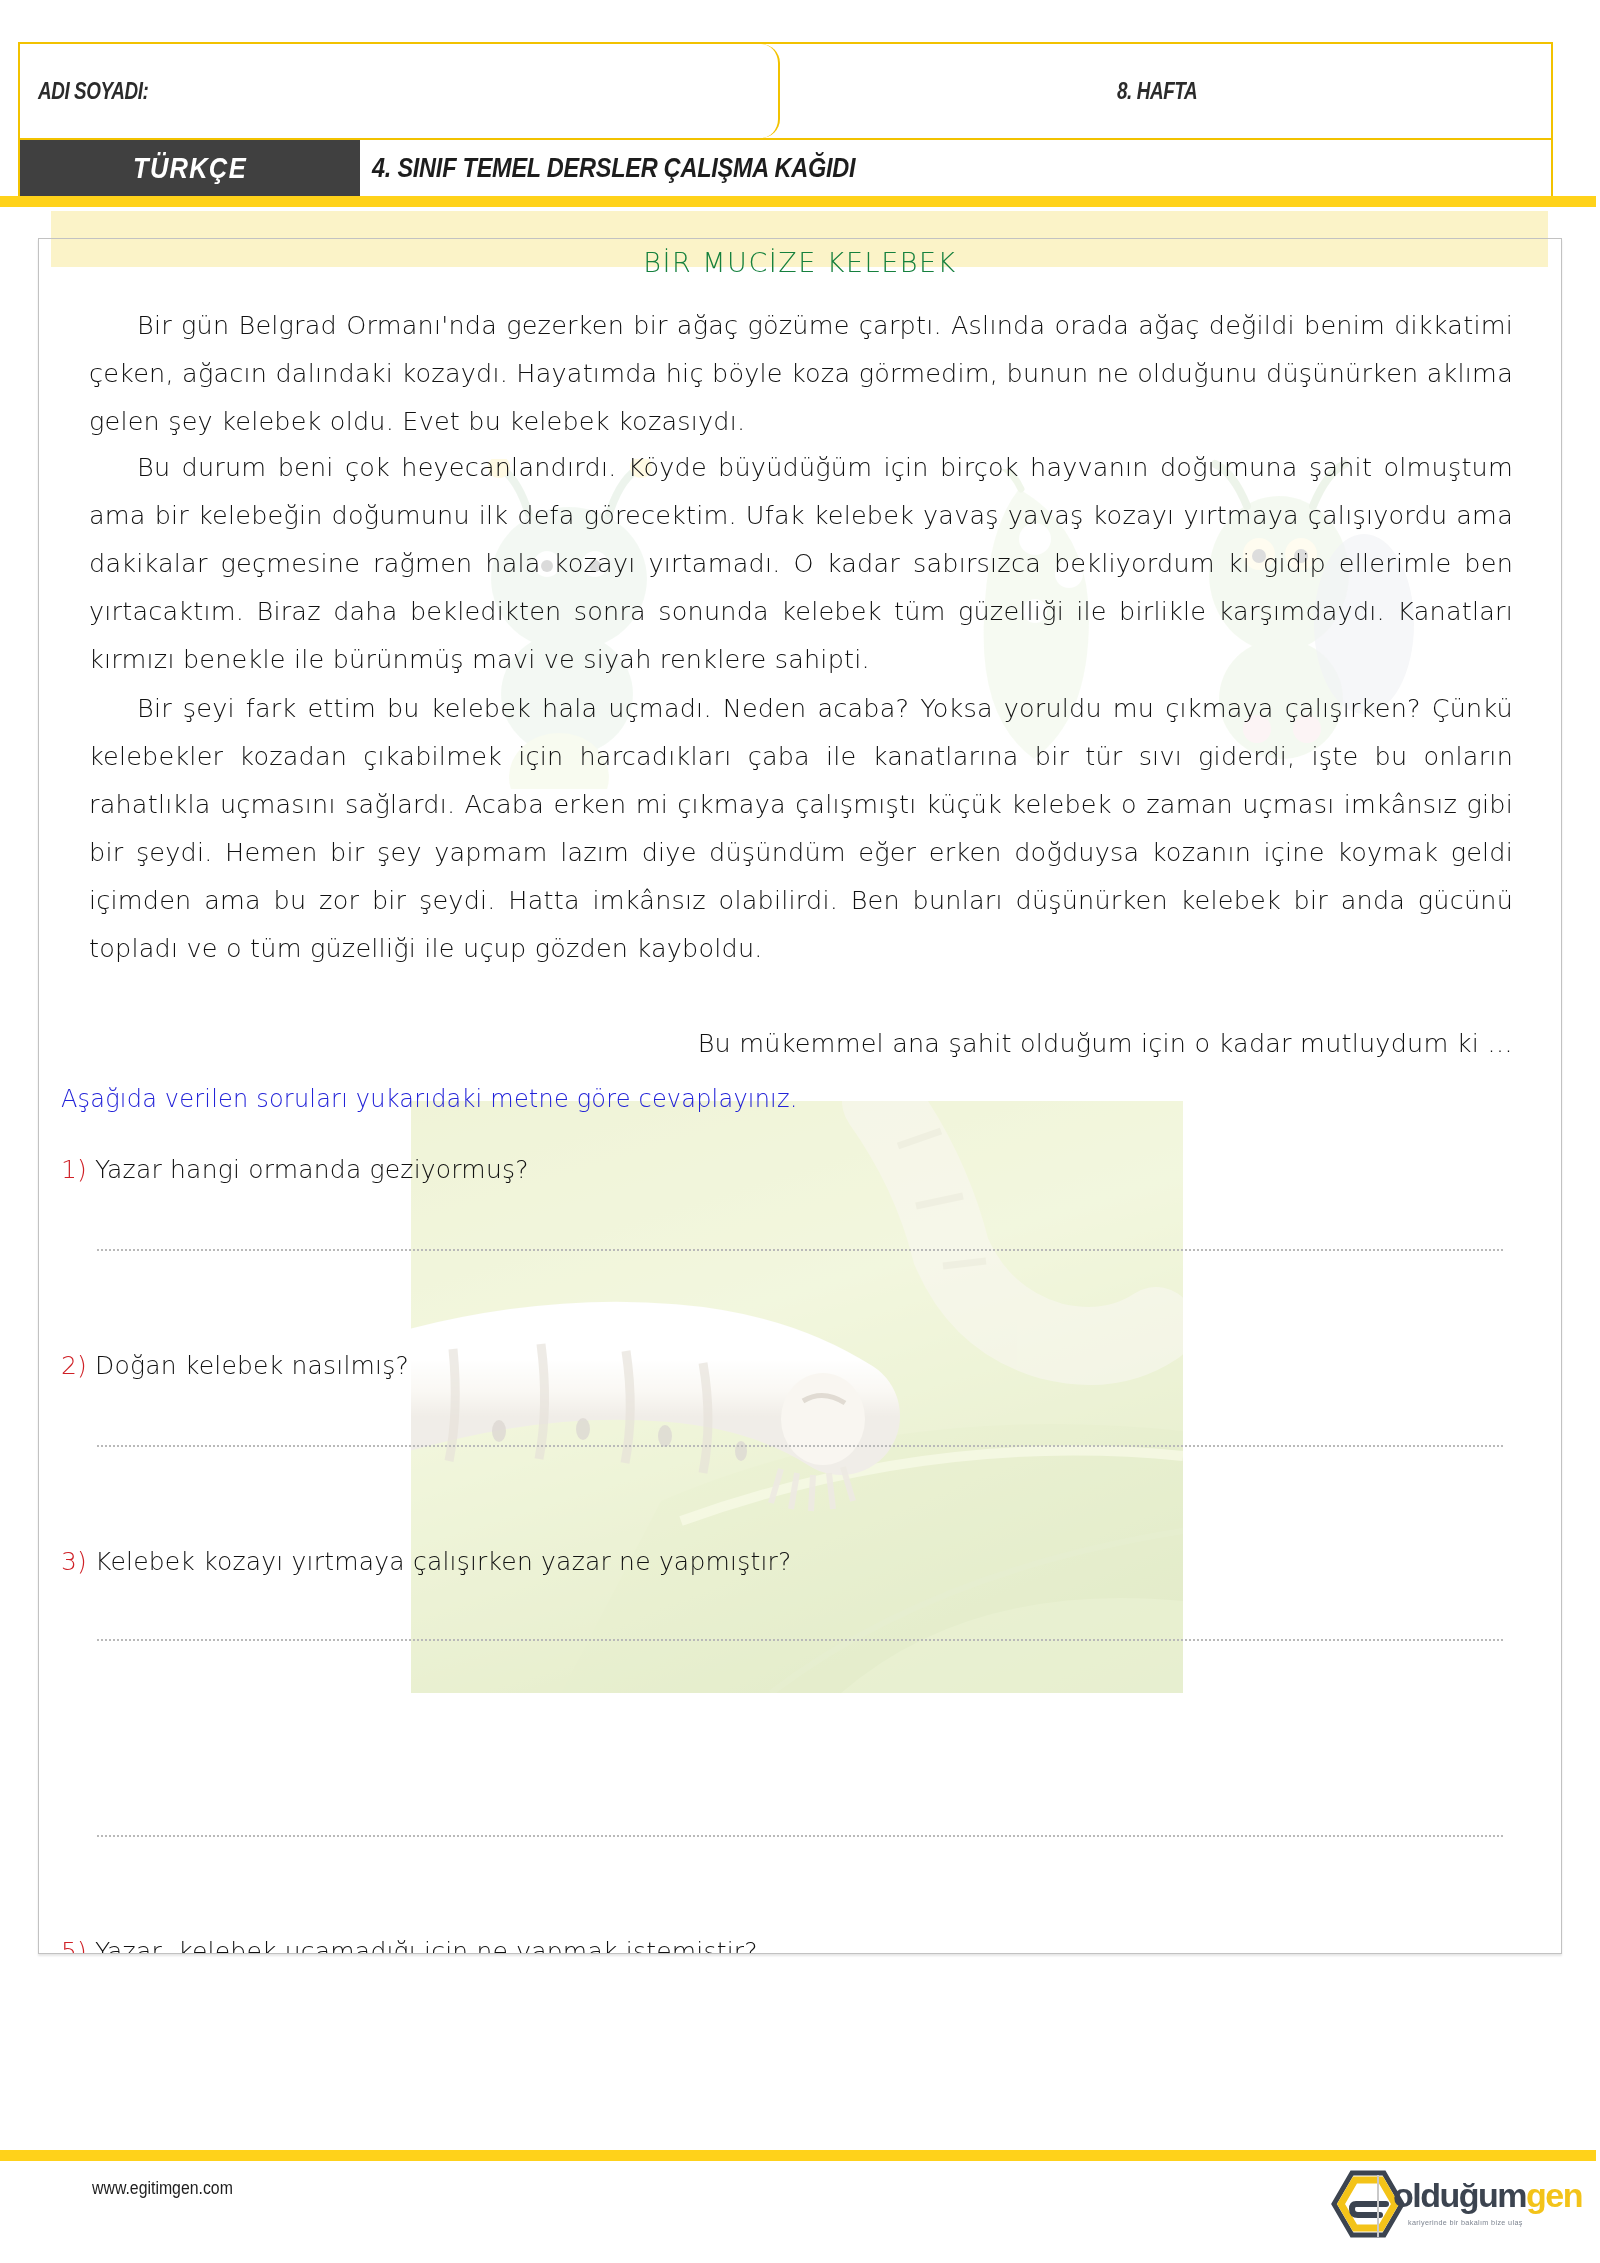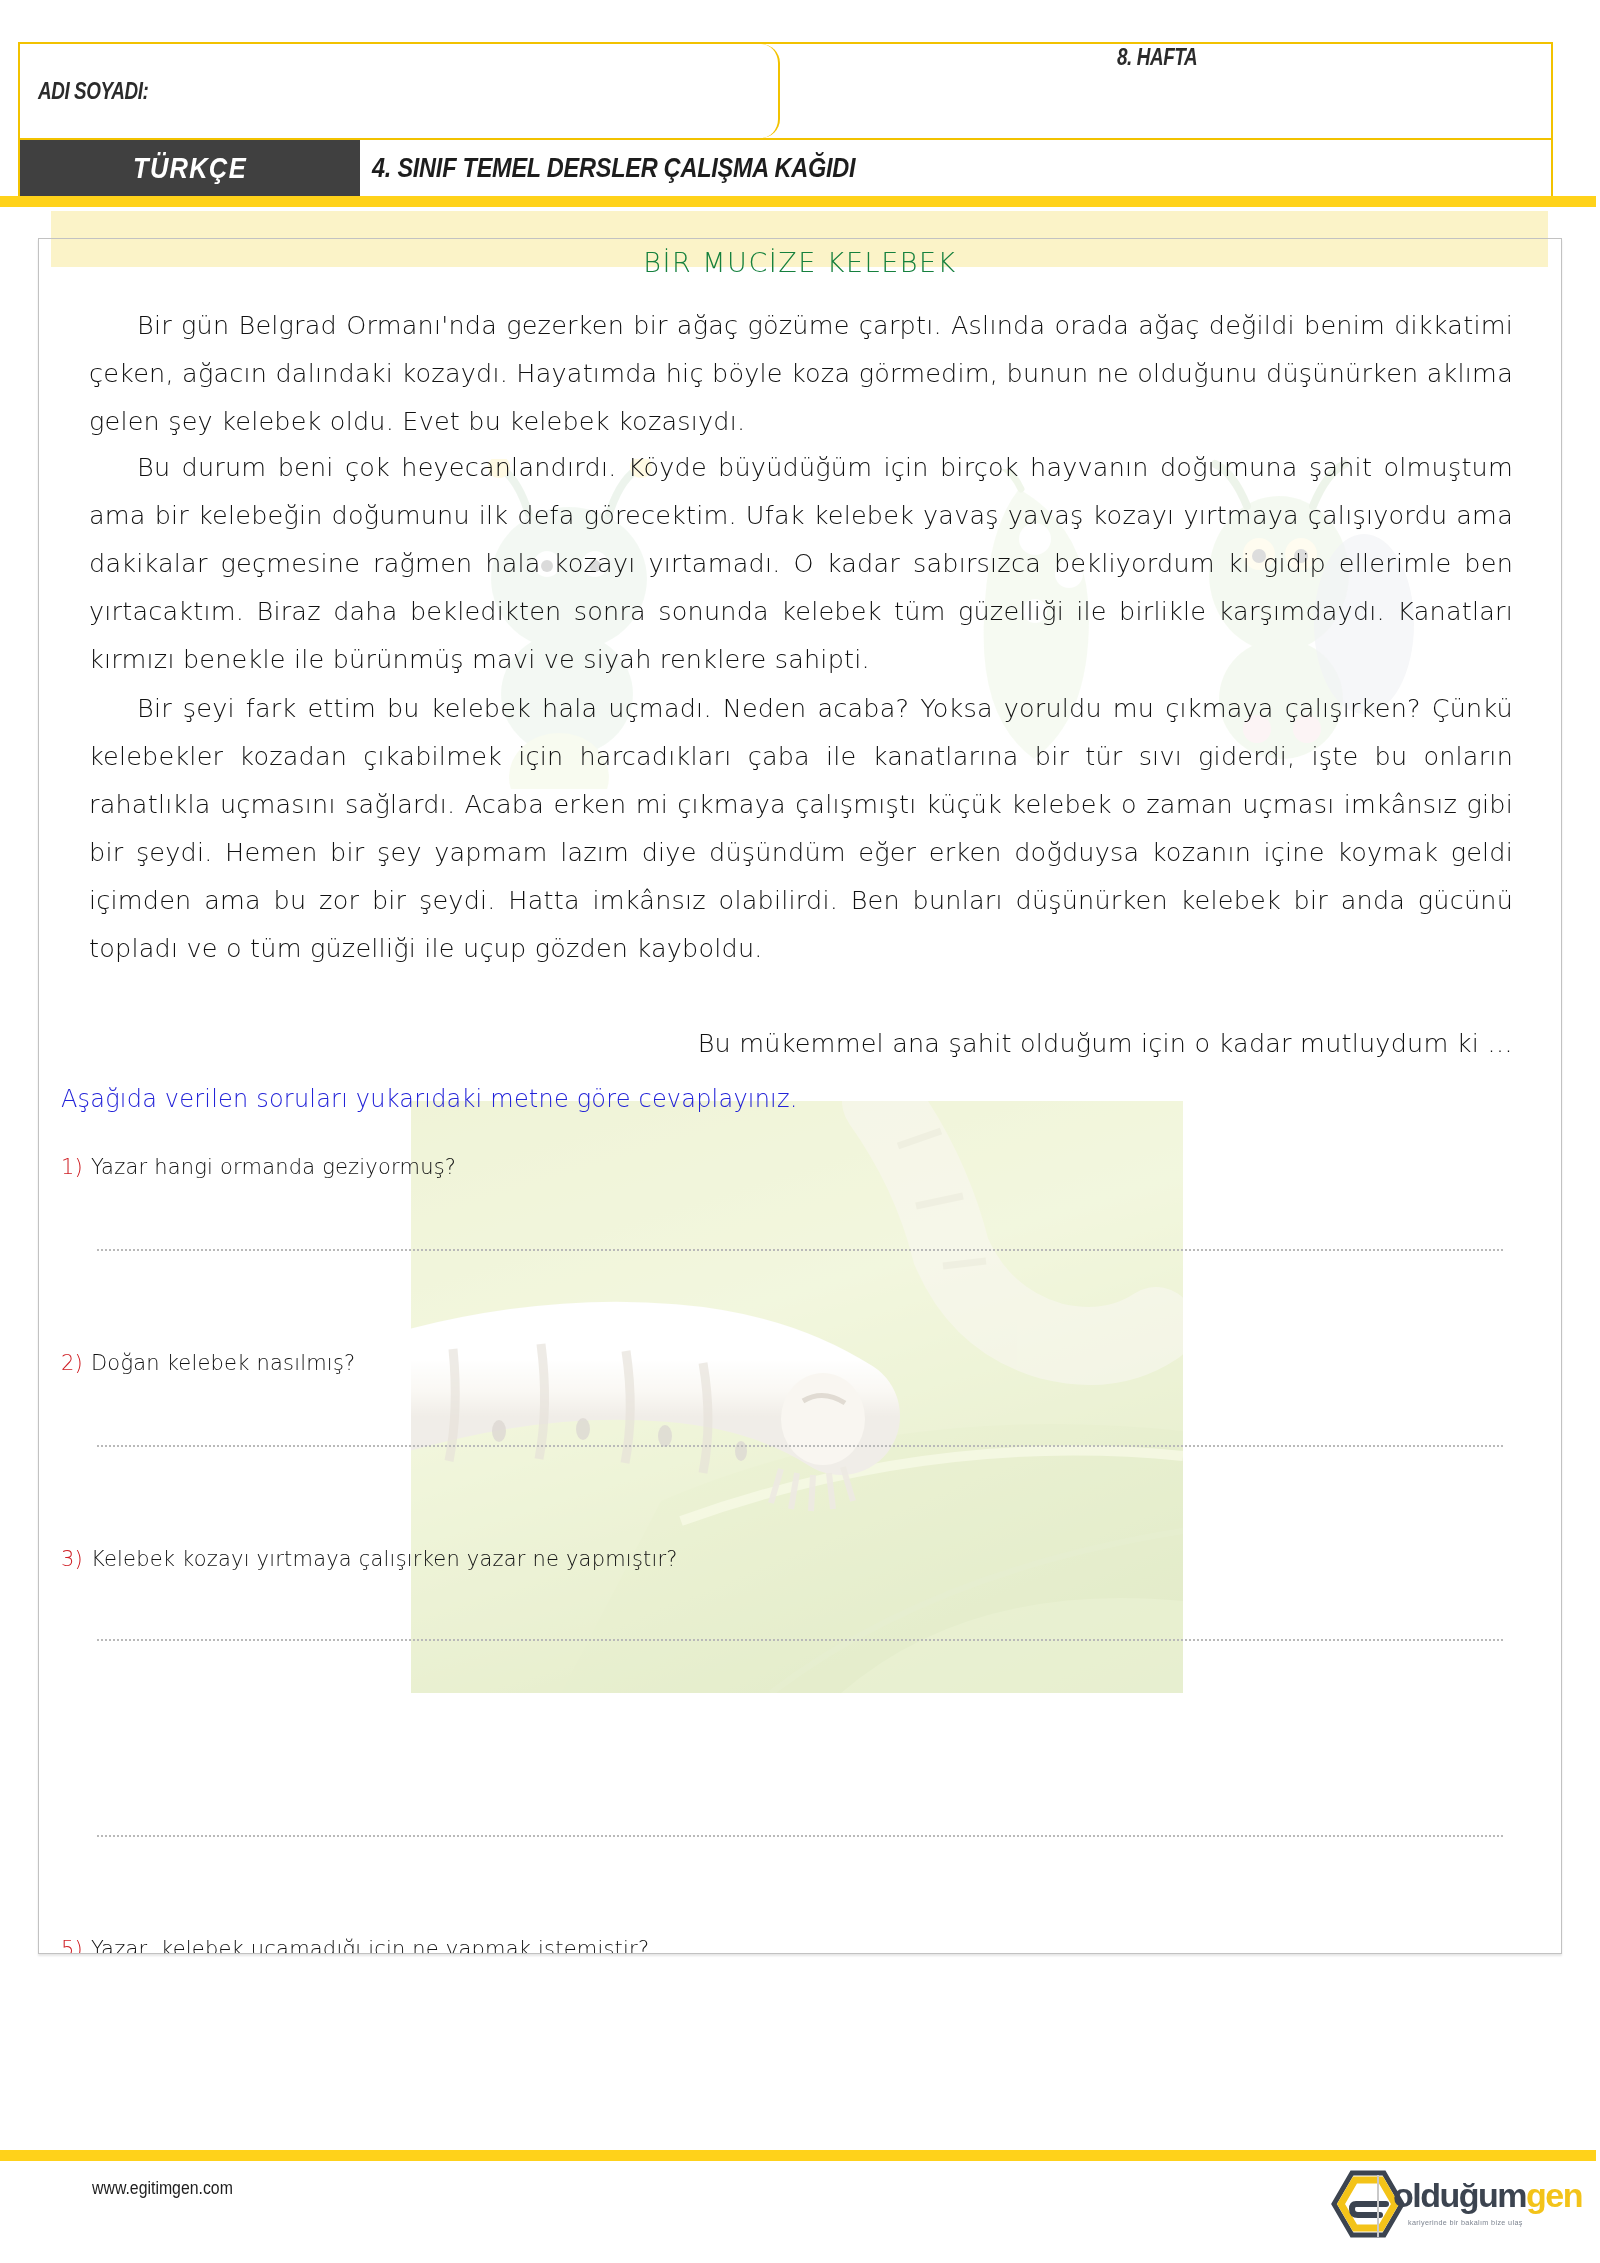--- a/index.html
+++ b/index.html
@@ -31,20 +31,21 @@
     border-right: 2px solid #F2C200;
     box-sizing: border-box;
     display: flex;
     align-items: center;
     padding-left: 18px;
     border-radius: 19px;
   }
   #header-week-cell {
     flex: 1;
     display: flex;
+    align-items: center;
     justify-content: center;
     box-sizing: border-box;
   }
   .hdr-label {
     font-family: "Liberation Sans", sans-serif;
     font-weight: bold;
     font-style: italic;
     font-size: 23px;
     letter-spacing: -0.5px;
     color: #2b2b2b;
@@ -197,21 +198,21 @@
     letter-spacing: 0.2px;
   }
 
   
   .question {
     position: absolute;
     left: 22px;
     width: 1470px;
     font-family: "DejaVu Sans", sans-serif;
     font-weight: 300;
-    font-size: 21px;
+    font-size: 25px;
     color: #111111;
     white-space: nowrap;
     letter-spacing: 0.2px;
   }
   .qnum {
     color: #cf2026;
     margin-right: 8px;
   }
   .answer-line {
     position: absolute;

